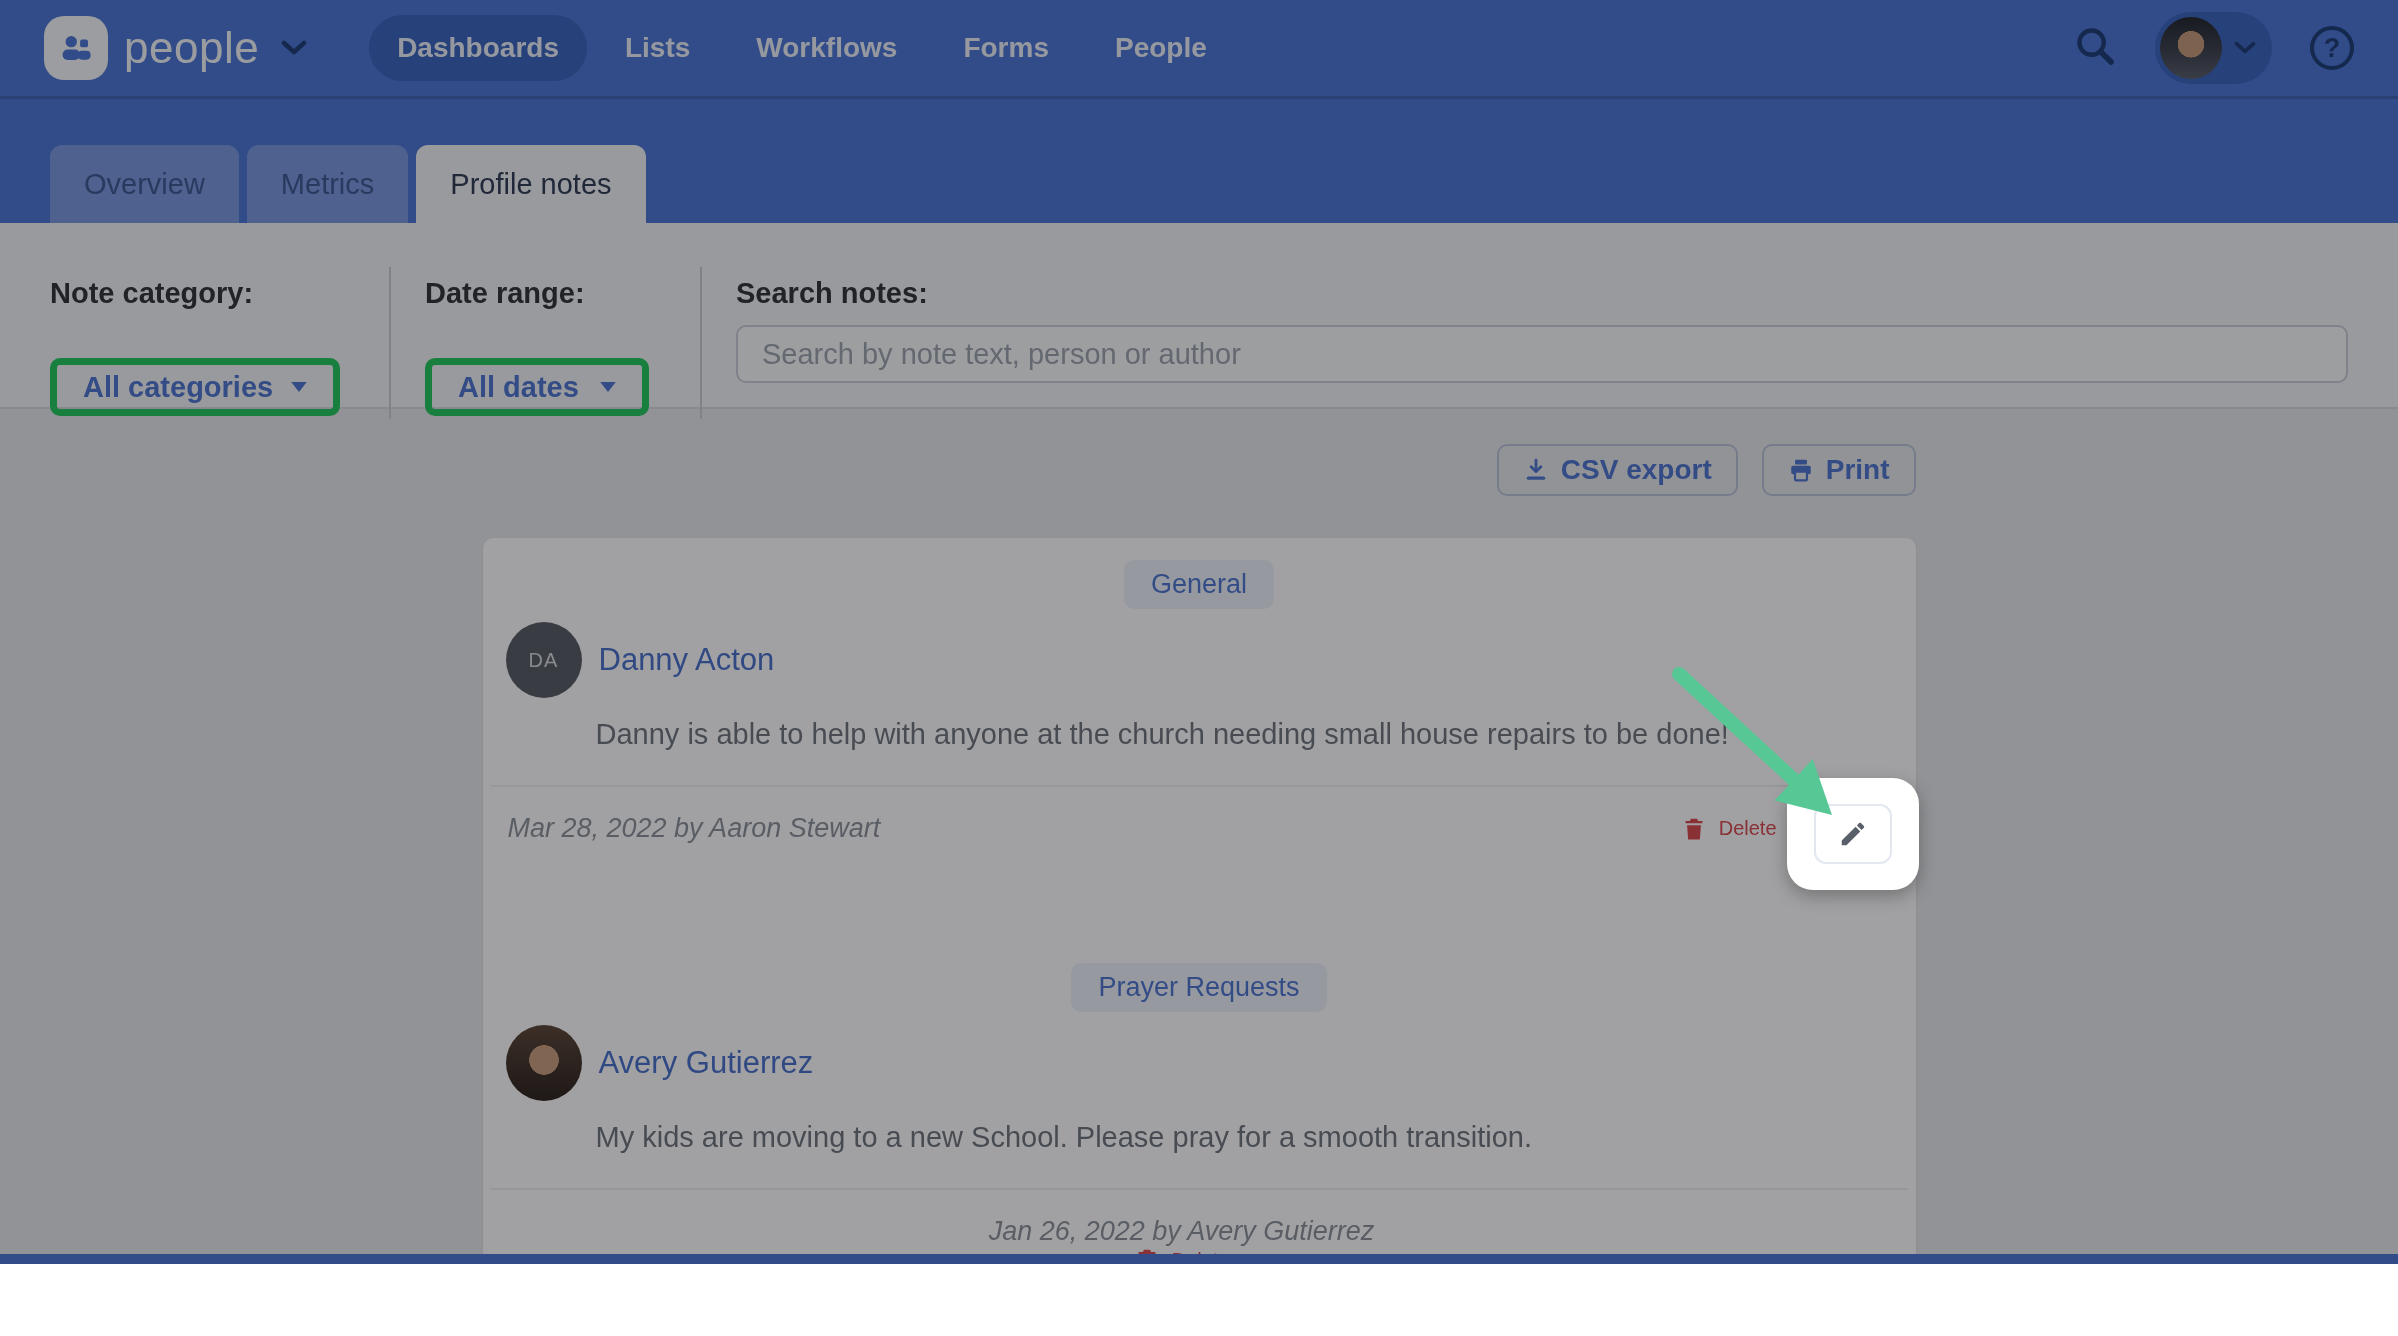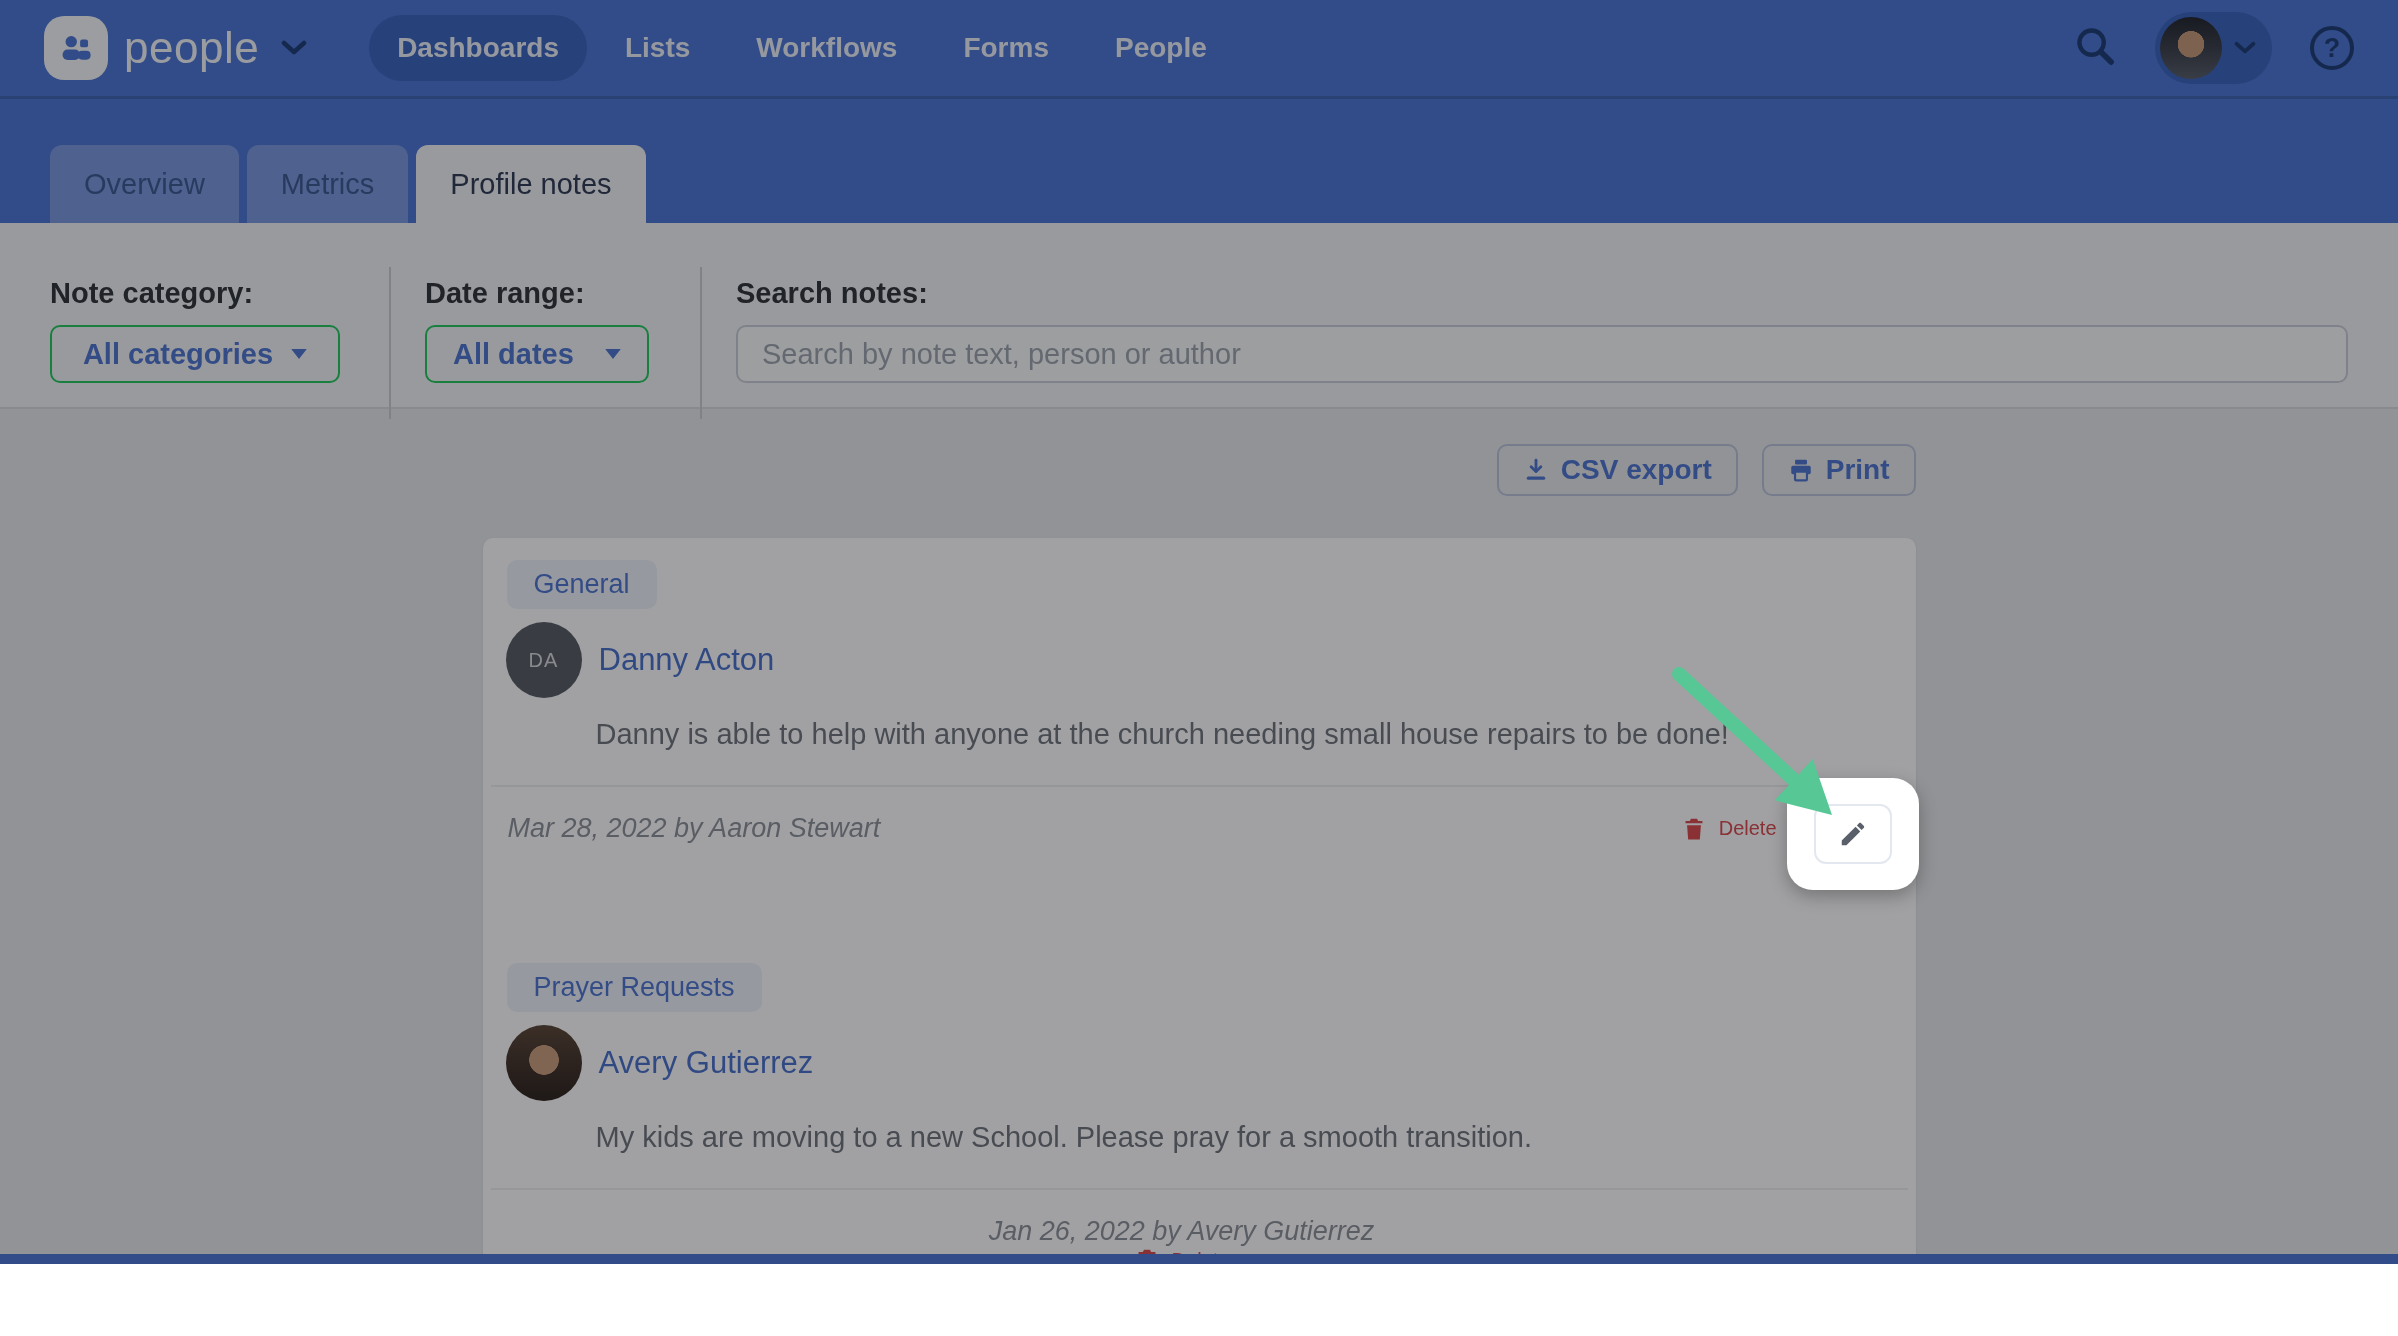--- a/index.html
+++ b/index.html
@@ -34,35 +34,35 @@
 
   
   .filter-bar { height:186px; background:#eef0f3; display:flex; padding:54px 50px 0; border-bottom:2px solid #d3d6db; }
   .filter-group { display:flex; flex-direction:column; }
   .fg1 { width:339px; }
   .f-div { width:2px; background:#c6cad1; height:152px; margin-top:-10px; }
   .fg2 { padding-left:34px; width:309px; }
   .fg3 { padding-left:34px; flex:1; }
   .filter-label { font-size:29px; font-weight:700; color:#2f333a; margin-bottom:15px; }
   .dropdown-btn { height:58px; align-self:flex-start; display:inline-flex; align-items:center; gap:18px; padding:16px 26px;
-    border:2px solid #22c55e; border-radius:10px; color:#4d74cf; font-size:29px; font-weight:700; background:transparent; cursor:pointer; }
+    border:7px solid #22c55e; border-radius:10px; color:#4d74cf; font-size:29px; font-weight:700; background:transparent; cursor:pointer;margin-top:33px; }
   .fg1 .dropdown-btn { min-width:290px; justify-content:center; }
   .fg2 .dropdown-btn { min-width:224px; justify-content:space-between; }
   .search-input { height:58px; width:100%; border:2px solid #c4cad4; border-radius:10px; background:#f4f6f8;
     font-size:29px; color:#3a3f46; padding:0 24px; font-family:"Liberation Sans", sans-serif; }
   .search-input::placeholder { color:#9aa1ab; }
 
   
   .content-inner { width:1433px; margin:0 auto; }
   .actions-row { display:flex; justify-content:flex-end; gap:24px; margin-top:35px; }
   .tool-btn { height:52px; display:inline-flex; align-items:center; gap:12px; padding:0 24px; border:2px solid #b6c0d6;
     border-radius:10px; color:#4d74cf; font-size:28px; font-weight:700; background:transparent; cursor:pointer; }
 
   .notes-card { margin-top:42px; background:#fafbfc; border-radius:10px; min-height:783px; box-shadow:0 1px 3px rgba(30,40,60,0.08); }
-  .badge-row { display:flex; justify-content:flex-start; padding:22px 24px 0; }
+  .badge-row { display:flex; justify-content:center; padding:22px 24px 0; }
   .note2 .badge-row { padding-top:85px; }
   .badge { height:49px; display:flex; align-items:center; padding:0 27px; border-radius:10px; background:#e9eef8;
     color:#4d74cf; font-size:27px; }
   .person-row { display:flex; align-items:center; gap:17px; padding-left:23px; margin-top:13px; }
   .avatar-initials { width:76px; height:76px; border-radius:50%; background:#565b62; color:#d3d6da; font-size:20px;
     display:flex; align-items:center; justify-content:center; letter-spacing:1px; }
   .avatar-photo2 { width:76px; height:76px; border-radius:50%;
     background: radial-gradient(circle at 50% 46%, #c79b7d 0 26%, rgba(0,0,0,0) 27%),
                 linear-gradient(180deg, #5a4638 0%, #3e3029 60%, #2c231e 100%); }
   .person-name { font-size:31px; color:#4a70ca; cursor:pointer; }

